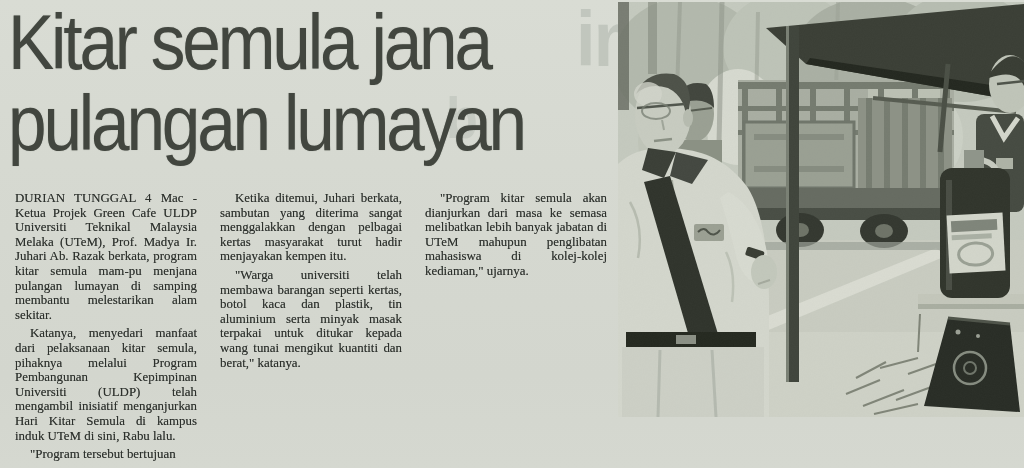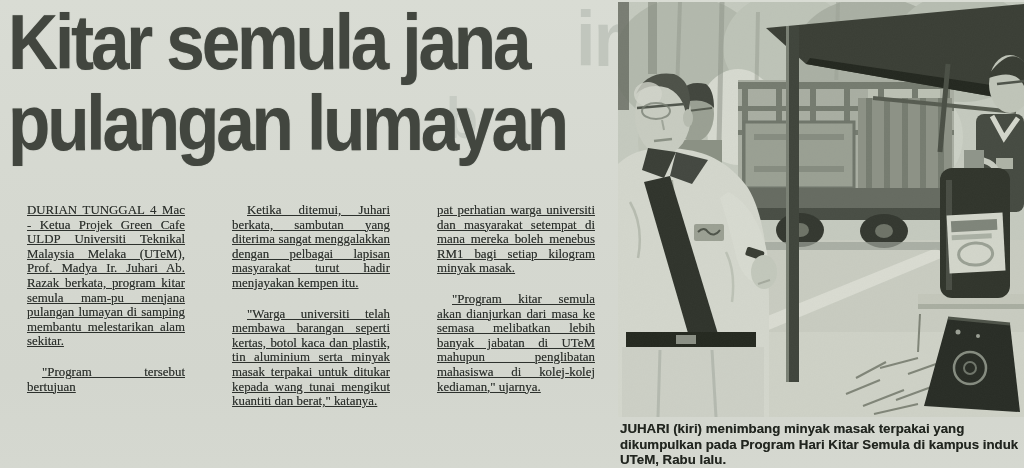--- a/index.html
+++ b/index.html
@@ -11,35 +11,35 @@
   
   .ghost{
     position:absolute;font-family:"Liberation Sans",sans-serif;font-weight:700;
     color:rgba(138,148,138,0.30);pointer-events:none;user-select:none;
     transform:scaleX(.9);transform-origin:left top;letter-spacing:-2px;
   }
   .ghost1{left:576px;top:-6px;font-size:78px;}
   .ghost2{left:446px;top:84px;font-size:58px;color:rgba(140,150,140,0.22);}
   .headline{
     position:absolute;left:8px;top:2px;color:#42463f;
-    font-family:"Liberation Sans",sans-serif;font-weight:700;
+    font-family:"Liberation Sans",sans-serif;font-weight:400;
   }
   .hl-line{
     font-size:77px;line-height:81px;letter-spacing:-3.5px;white-space:nowrap;
     transform:scaleX(.9);transform-origin:left top;
     text-shadow:0 0 1px rgba(60,64,58,.4);
   }
   .columns{
     position:absolute;left:11px;top:187px;width:601px;height:270px;
     display:flex;gap:15px;
     font-size:12.9px;line-height:14.6px;text-align:justify;color:#2d312d;
     text-shadow:0 0 .4px rgba(45,49,45,.55);
   }
   .col{width:190px;}
-  .col p{margin:16px;text-decoration:underline;}
+  .col p{margin:4px;}
   .col p.indent{text-indent:15px;}
   .photo{position:absolute;left:618px;top:2px;width:406px;height:415px;}
   .photo svg{display:block;}
   .caption{
     position:absolute;left:620px;top:421px;width:400px;
     font-family:"Liberation Sans",sans-serif;font-weight:700;
     font-size:13.3px;line-height:15.6px;color:#21251f;
     text-shadow:0 0 .4px rgba(33,37,31,.5);
   }
 </style>
@@ -52,28 +52,28 @@
   <div class="ghost ghost2">b</div>
 
   <div class="headline">
     <div class="hl-line">Kitar semula jana</div>
     <div class="hl-line">pulangan lumayan</div>
   </div>
 
   <div class="columns">
     <div class="col">
       <p>DURIAN TUNGGAL 4 Mac - Ketua Projek Green Cafe ULDP Universiti Teknikal Malaysia Melaka (UTeM), Prof. Madya Ir. Juhari Ab. Razak berkata, program kitar semula mam-pu menjana pulangan lumayan di samping membantu melestarikan alam sekitar.</p>
+      <p class="indent">Katanya, menyedari manfaat dari pelaksanaan kitar semula, pihaknya melalui Program Pembangunan Kepimpinan Universiti (ULDP) telah mengambil inisiatif menganjurkan Hari Kitar Semula di kampus induk UTeM di sini, Rabu lalu.</p>
       <p class="indent">"Program tersebut bertujuan</p>
     </div>
     <div class="col">
-      <p class="indent">Ketika ditemui, Juhari berkata, sambutan yang diterima sangat menggalakkan dengan pelbagai lapisan masyarakat turut hadir menjayakan kempen itu.</p>
+      <p class="indent">Ketika ditemui, Juhari berkata, sambutan yang diterima sangat menggalakkan dengan pelbagai kertas masyarakat turut hadir menjayakan kempen itu.</p>
       <p class="indent">"Warga universiti telah membawa barangan seperti kertas, botol kaca dan plastik, tin aluminium serta minyak masak terpakai untuk ditukar kepada wang tunai mengikut kuantiti dan berat," katanya.</p>
     </div>
     <div class="col">
-      <p>pat perhatian warga universiti dan masyarakat setempat di mana mereka boleh menebus RM1 bagi setiap kilogram minyak masak.</p>
       <p class="indent">"Program kitar semula akan dianjurkan dari masa ke semasa melibatkan lebih banyak jabatan di UTeM mahupun penglibatan mahasiswa di kolej-kolej kediaman," ujarnya.</p>
     </div>
   </div>
 
   <div class="photo">
     <svg width="406" height="415" viewBox="0 0 406 415" xmlns="http://www.w3.org/2000/svg">
 
       <g>
         <rect x="0" y="0" width="406" height="415" fill="#c5cabf"></rect>
         <ellipse cx="70" cy="60" rx="75" ry="65" fill="#b3b9ad"></ellipse>
@@ -229,15 +229,14 @@
       </g>
 
       <filter id="grain">
           <feTurbulence type="fractalNoise" baseFrequency="0.9" numOctaves="2" result="n"></feTurbulence>
           <feColorMatrix in="n" type="matrix" values="0 0 0 0 0.3 0 0 0 0 0.32 0 0 0 0 0.29 0 0 0 0.5 0"></feColorMatrix>
         </filter>
       <rect x="0" y="0" width="406" height="415" filter="url(#grain)" opacity=".10"></rect>
     </svg>
   </div>
 
-  <div class="caption">JUHARI (kiri) menimbang minyak masak terpakai yang dikumpulkan pada Program Hari Kitar Semula di kampus induk UTeM, Rabu lalu.</div>
 
 </div>
 
 </body></html>

